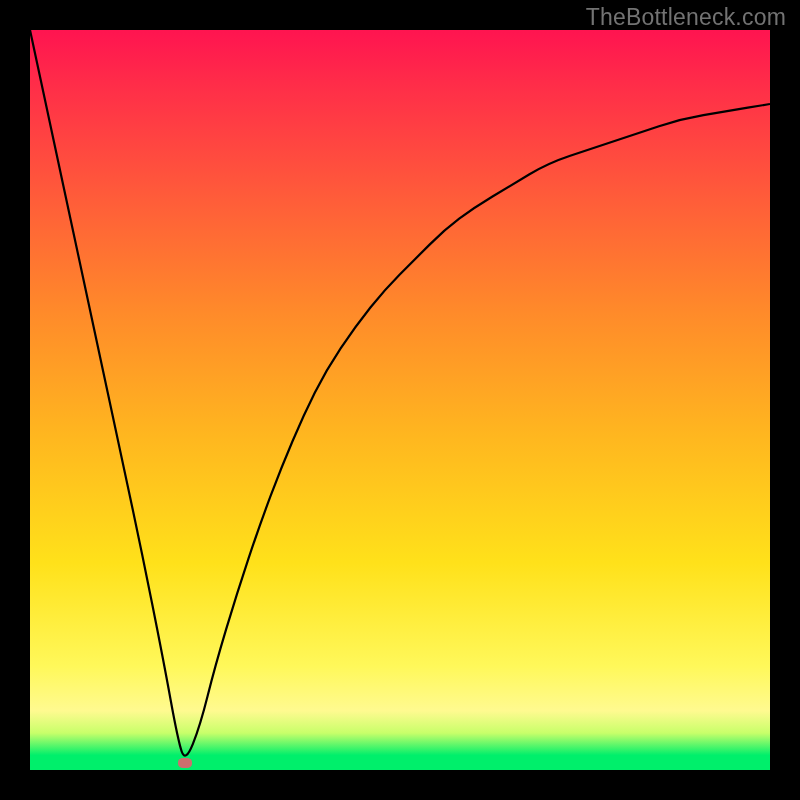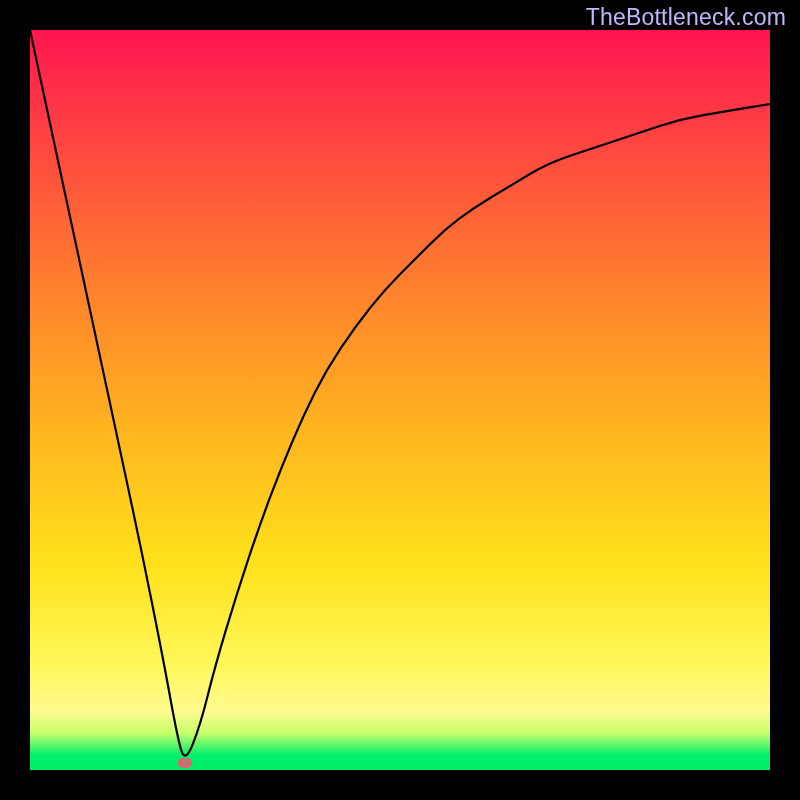--- a/index.html
+++ b/index.html
@@ -9,21 +9,21 @@
     width: 800px;
     height: 800px;
     background: #000;
   }
   .watermark {
     position: absolute;
     top: 4px;
     right: 14px;
     font-family: Arial, Helvetica, sans-serif;
     font-size: 23px;
-    color: #c4b5fd;
+    color: #737373;
     letter-spacing: 0.2px;
     user-select: none;
   }
   .plot {
     position: absolute;
     left: 30px;
     top: 30px;
     width: 740px;
     height: 740px;
     overflow: hidden;

